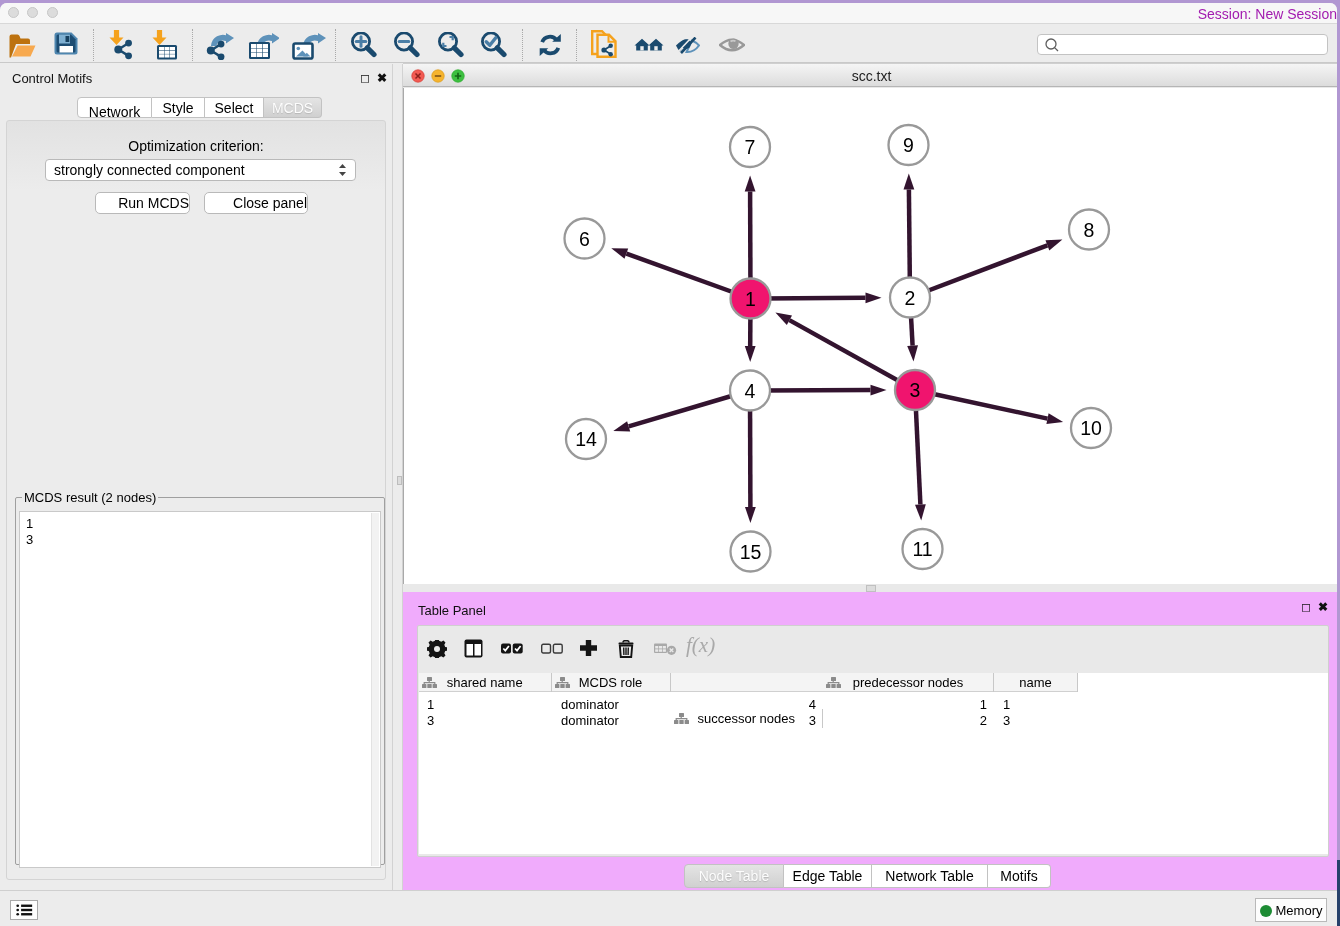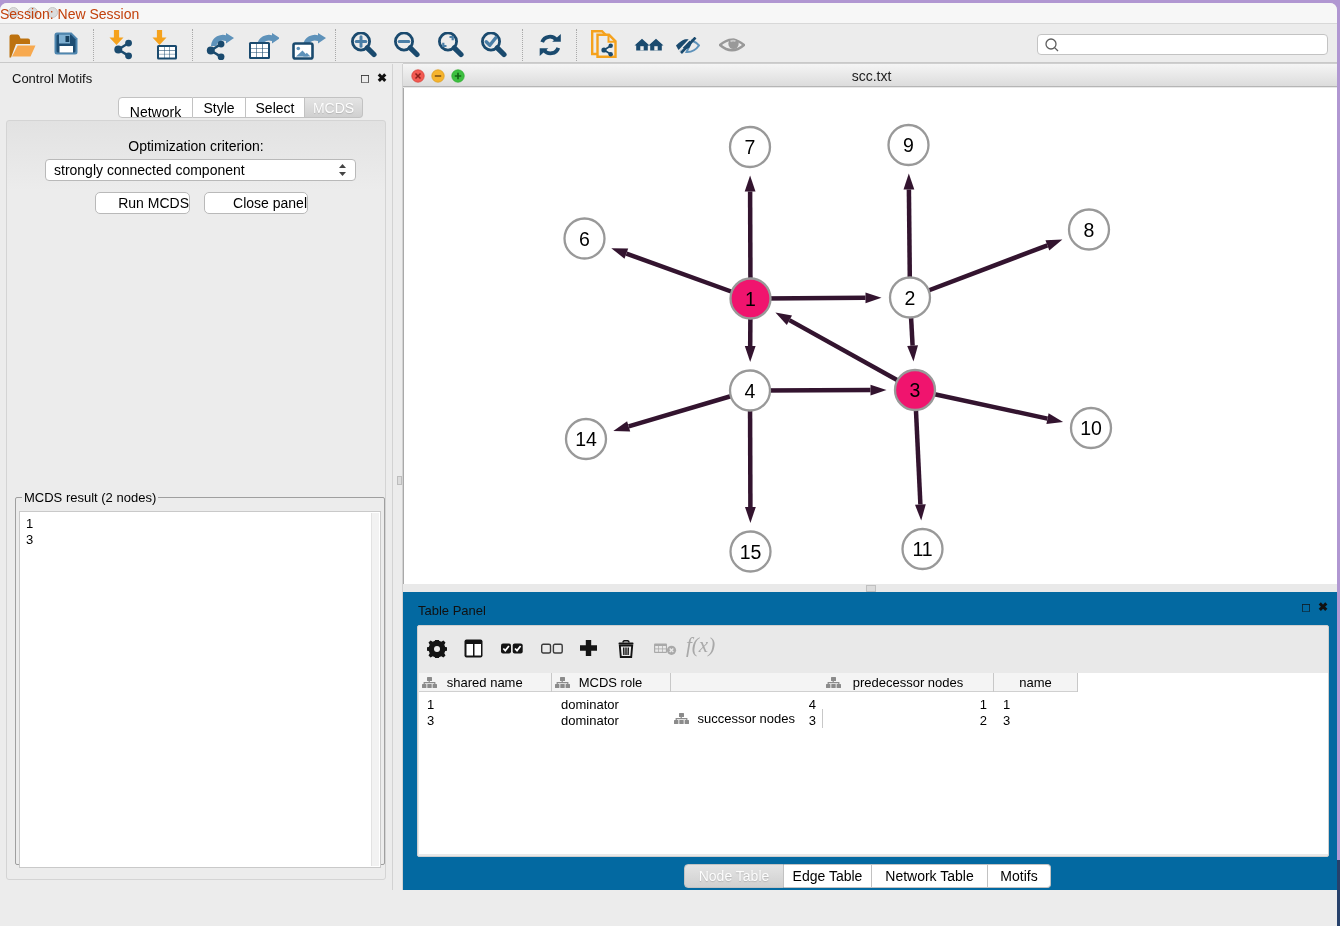--- a/index.html
+++ b/index.html
@@ -6,21 +6,21 @@
 html,body { width:1340px; height:926px; overflow:hidden; }
 body { background:#b197d2; font-family:"Liberation Sans", sans-serif; position:relative; }
 #win {
   position:absolute; left:0; top:3px; width:1337px; height:923px;
   background:#ececec; border-radius:7px 7px 0 0;
   overflow:hidden;
 }
 
 #titlebar { position:absolute; left:0; top:0; width:100%; height:21px; background:#f7f7f7; border-bottom:1px solid #d8d8d8; }
 .tl { position:absolute; top:4px; width:11px; height:11px; border-radius:50%; background:#dcdcdc; border:1px solid #c6c6c6; }
-#title-text { position:absolute; top:3px; width:100%; text-align:left; color:#c2410c; font-size:14px; }
+#title-text { position:absolute; top:3px; width:100%; text-align:right; color:#a21caf; font-size:14px; }
 
 #toolbar { position:absolute; left:0; top:22px; width:100%; height:38px; background:#ececec; border-bottom:1px solid #c9c9c9; }
 .tsep { position:absolute; top:4px; height:32px; width:0; border-left:1px dotted #a9a9a9; }
 .ticon { position:absolute; top:4px; }
 #search { position:absolute; left:1037px; top:9px; width:291px; height:21px; background:#fff; border:1px solid #c3c3c3; border-radius:4px; }
 
 #cpanel { position:absolute; left:0; top:61px; width:392px; height:826px; background:#ececec; }
 #cp-title { position:absolute; left:12px; top:7px; font-size:13px; color:#111; }
 .wbtn { position:absolute; top:8px; font-size:12px; color:#111; }
 .tabrow { position:absolute; display:flex; }
@@ -40,21 +40,21 @@
 #result-scroll { position:absolute; right:1px; top:1px; width:8px; height:353px; background:#f2f2f2; border-left:1px solid #e2e2e2; }
 
 #vsplit { position:absolute; left:392px; top:61px; width:11px; height:826px; background:#ececec; border-left:1px solid #d2d2d2; border-right:1px solid #d2d2d2; }
 
 #netwin { position:absolute; left:403px; top:60px; width:937px; height:529px; background:#e9e9e9; }
 #net-titlebar { position:absolute; left:0; top:0; width:100%; height:24px; background:linear-gradient(#f5f5f5,#dcdcdc); border-bottom:1px solid #b5b5b5; border-top:1px solid #cfcfcf; }
 #net-title { position:absolute; top:4px; width:100%; text-align:center; font-size:14px; color:#222; }
 #canvas { position:absolute; left:0px; top:25px; width:936px; height:496px; background:#fff; border-left:1px solid #a9a9a9; }
 #hsplit-handle { position:absolute; left:463px; top:522px; width:10px; height:7px; background:#dcdcdc; border:1px solid #c0c0c0; }
 
-#tpanel { position:absolute; left:403px; top:589px; width:937px; height:298px; background:#0369a1; }
+#tpanel { position:absolute; left:403px; top:589px; width:937px; height:298px; background:#f0abfc; }
 #tp-title { position:absolute; left:15px; top:11px; font-size:13px; color:#111; }
 #tp-inner { position:absolute; left:14px; top:33px; width:912px; height:232px; background:#e9e9e9; border:1px solid #cfcfcf; border-radius:2px; }
 #tp-toolbar { position:absolute; left:0; top:0; width:100%; height:42px; }
 #ttable { position:absolute; left:1px; top:47px; width:909px; height:181px; background:#fff; }
 #thead { position:absolute; left:0; top:0; width:659px; height:19px; background:#f4f4f4; border-bottom:1px solid #d0d0d0; }
 .thcell { position:absolute; top:0; height:19px; border-right:1px solid #c8c8c8; font-size:13px; color:#000; text-align:center; line-height:19px; }
 .trow { position:absolute; font-size:13px; color:#000; height:16px; line-height:16px; }
 
 #btabs { position:absolute; left:266px; top:238px; display:flex; }
 
@@ -240,21 +240,21 @@
           <line x1="10.6" y1="10.6" x2="14" y2="14" stroke="#5e5e5e" stroke-width="1.3"></line>
         </svg>
     </div>
   </div>
 
   <div id="cpanel">
     <div id="cp-title">Control Motifs</div>
     <div class="wbtn" style="left:360px;top:7px;">◻</div>
     <div class="wbtn" style="left:377px;top:7px;font-weight:bold;">✖</div>
     <div class="tabrow" style="left:77px; top:33px;">
-      <div class="tab first" style="width:75px;padding:4px;margin-left:41px;">Network</div>
+      <div class="tab first" style="width:75px;padding:4px;">Network</div>
       <div class="tab" style="width:53px;padding:0;">Style</div>
       <div class="tab" style="width:59px;padding:0;">Select</div>
       <div class="tab sel last" style="width:58px;padding:0;">MCDS</div>
     </div>
     <div id="cp-inner">
       <div id="dropdown">strongly connected component
         <svg width="9" height="14" style="position:absolute;right:8px;top:3px;" viewBox="0 0 9 14">
             <path d="M1 5 L4.5 1 L8 5 Z" fill="#444"></path>
             <path d="M1 9 L4.5 13 L8 9 Z" fill="#444"></path>
           </svg>
@@ -460,13 +460,26 @@
       </div>
       <div id="btabs">
         <div class="tab first sel bt" style="width:100px;padding:0;">Node Table</div>
         <div class="tab bt" style="width:88px;padding:0;">Edge Table</div>
         <div class="tab bt" style="width:116px;padding:0;">Network Table</div>
         <div class="tab last bt" style="width:63px;padding:0;">Motifs</div>
       </div>
     </div>
   </div>
 
+  <div id="statusbar">
+    <div id="listbtn">
+      <svg width="17" height="14" style="position:absolute;left:5px;top:2px;" viewBox="0 0 20 16">
+        <circle cx="2" cy="3" r="1.6" fill="#111"></circle>
+          <rect x="6" y="1.6" width="13" height="2.8" fill="#111"></rect>
+        <circle cx="2" cy="8" r="1.6" fill="#111"></circle>
+          <rect x="6" y="6.6" width="13" height="2.8" fill="#111"></rect>
+        <circle cx="2" cy="13" r="1.6" fill="#111"></circle>
+          <rect x="6" y="11.6" width="13" height="2.8" fill="#111"></rect>
+      </svg>
+    </div>
+    <div id="membtn"><span class="dot"></span>Memory</div>
+  </div>
 </div>
 
 </body></html>

